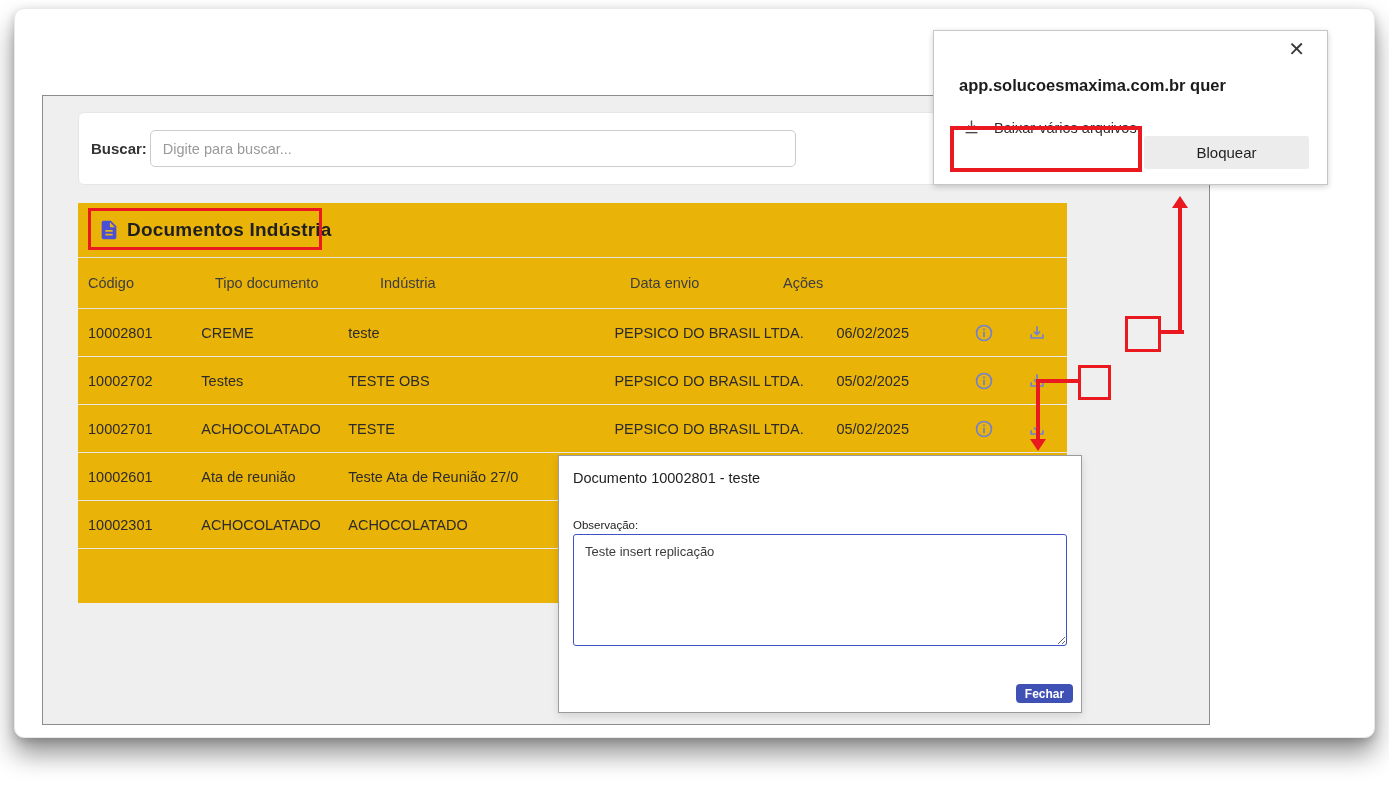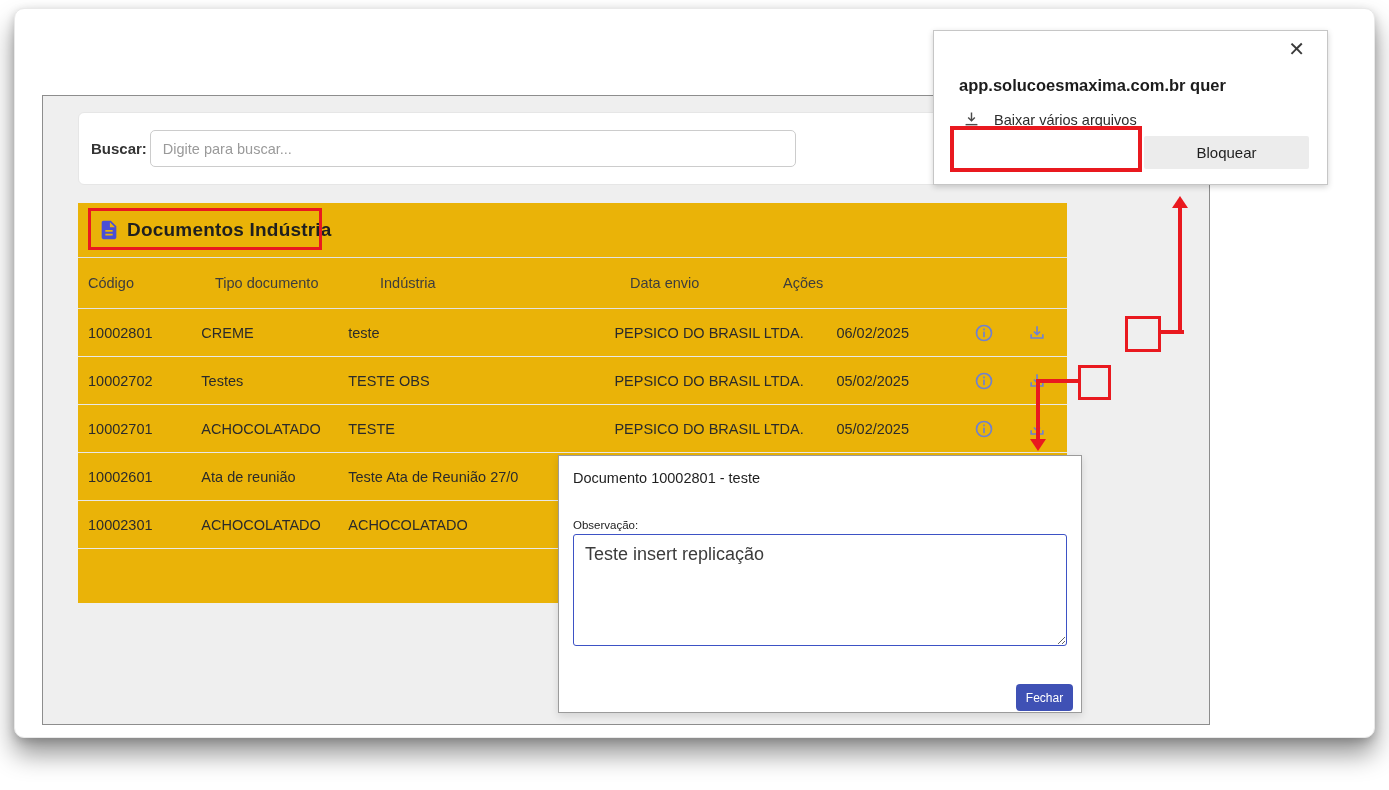--- a/index.html
+++ b/index.html
@@ -51,36 +51,36 @@
               align-items:center; justify-content:center; cursor:pointer; padding:0; }
   .page-btn + .page-btn { margin-left:16px; }
 
   
   .modal { position:absolute; left:558px; top:455px; width:524px; height:258px;
            background:#fff; border:1px solid #9b9b9b; box-shadow:0 3px 8px rgba(0,0,0,.12); }
   .modal-title { position:absolute; left:14px; top:14px; font-size:14.5px; color:#1e1e1e; }
   .obs-label { position:absolute; left:14px; top:63px; font-size:11.5px; color:#222; }
   .obs-textarea { position:absolute; left:14px; top:78px; width:494px; height:112px;
                   border:1px solid #3d52c5; border-radius:3px; resize:both;
-                  font-family:"Liberation Sans", sans-serif; font-size:18px; color:#3c3c3c;
+                  font-family:"Liberation Sans", sans-serif; font-size:13px; color:#3c3c3c;
                   padding:9px 11px; outline:none; }
-  .modal-close-btn { position:absolute; left:457px; top:228px; width:57px; height:27px;
+  .modal-close-btn { position:absolute; left:457px; top:228px; width:57px; height:19px;
                      background:#3f51b5; color:#fff; border:none; border-radius:4px;
-                     font-size:12px; font-weight:normal; cursor:pointer;
+                     font-size:12px; font-weight:bold; cursor:pointer;
                      font-family:"Liberation Sans", sans-serif; }
 
   
   .browser-dialog { position:absolute; left:933px; top:30px; width:395px; height:155px;
                     background:#fff; border:1px solid #c6c6c6;
                     box-shadow:0 2px 6px rgba(0,0,0,.18); }
   .bd-title { position:absolute; left:25px; top:45px; font-size:16.5px; font-weight:bold; color:#1c1c1c; }
   .bd-close { position:absolute; right:22px; top:8px; font-size:20px; color:#3a3a3a;
               background:none; border:none; cursor:pointer; line-height:1;
               font-family:"Liberation Sans", sans-serif; }
-  .bd-request { position:absolute; left:28px; top:79px; display:flex; align-items:center; }
+  .bd-request { position:absolute; left:28px; top:87px; display:flex; align-items:center; }
   .bd-request-label { font-size:14.5px; color:#2d2d2d; margin-left:13px; }
   .bd-btn { position:absolute; top:105px; height:33px; background:#ececec; border:none;
             font-size:15px; color:#1f1f1f; cursor:pointer; border-radius:2px;
             font-family:"Liberation Sans", sans-serif; }
   .bd-allow { left:29px; width:166px; }
   .bd-block { left:210px; width:165px; }
 
   
   .anno { position:absolute; border:3px solid #e9191f; pointer-events:none; }
   .anno-thick { border-width:4px; }

